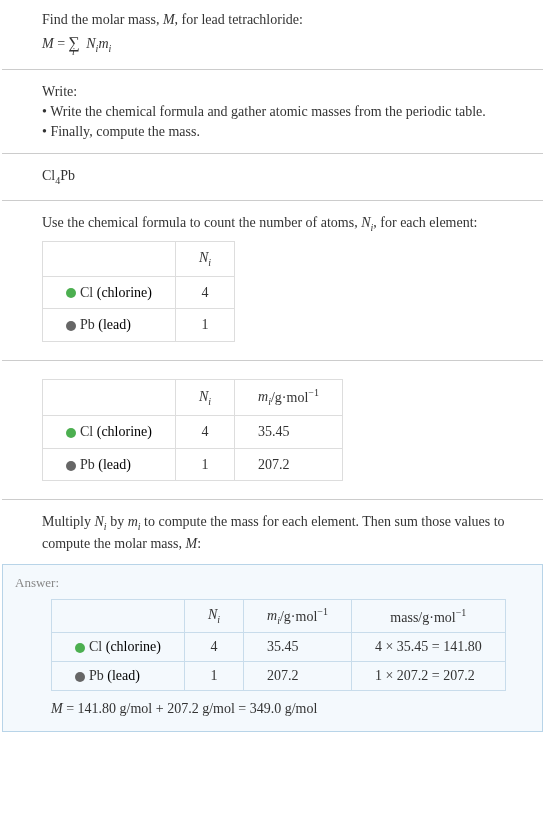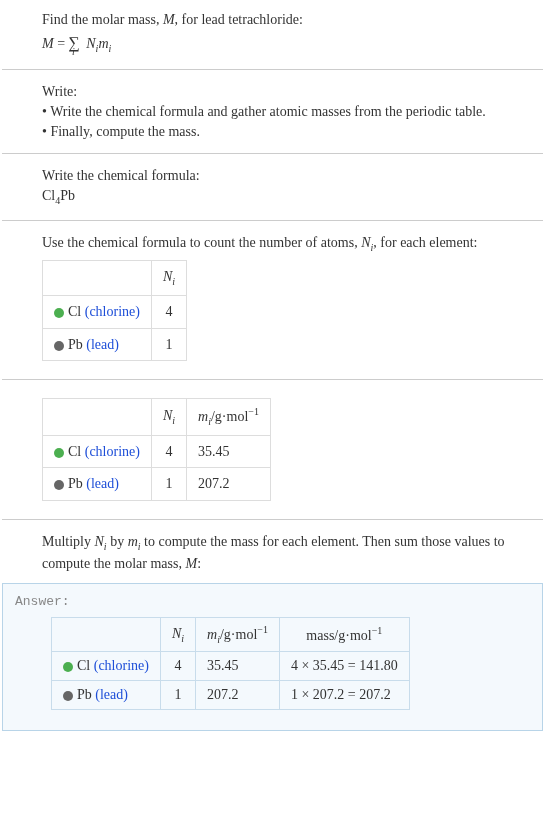--- a/index.html
+++ b/index.html
@@ -35,21 +35,21 @@
     sup {
       font-size: 10px;
       vertical-align: super;
     }
     table {
       border-collapse: collapse;
       margin: 6px 0;
     }
     table td, table th {
       border: 1px solid #ddd;
-      padding: 6px 11px;
+      padding: 6px 23px;
       text-align: left;
       font-weight: normal;
     }
     table th {
       background: #fff;
       text-align: right;
     }
     .dot {
       display: inline-block;
       width: 10px;
@@ -61,37 +61,36 @@
     .dot-cl {
       background: #4CAF50;
     }
     .dot-pb {
       background: #666;
     }
     .element-label {
       color: #333;
     }
     .element-paren {
-      color: #1d4ed8;
+      color: #000000;
     }
     .answer-box {
       border: 1px solid #b8d4e8;
       background: #f4f9fd;
       padding: 10px 12px 14px 12px;
       margin-top: 4px;
     }
     .answer-box table td, .answer-box table th {
       border: 1px solid #c8dceb;
       background: #f4f9fd;
     }
     .answer-label {
       color: #888;
       font-size: 13px;
       margin-bottom: 8px;
-      font-family: Liberation Mono, monospace;
     }
     .center {
       text-align: center;
     }
     .formula-line {
       margin: 2px 0;
     }
     .indent {
       padding-left: 36px;
     }
@@ -111,21 +110,20 @@
 
 <div class="section tight">
   <div>Write:</div>
   <div>• Write the chemical formula and gather atomic masses from the periodic table.</div>
   <div>• Finally, compute the mass.</div>
 </div>
 
 <hr>
 
 <div class="section tight">
-  <div>Write the chemical formula:</div>
   <div>Cl<sub>4</sub>Pb</div>
 </div>
 
 <hr>
 
 <div class="section tight">
   <div>Use the chemical formula to count the number of atoms, <span class="math">N<sub>i</sub></span>, for each element:</div>
   <table>
     <tbody>
         <tr>
@@ -192,14 +190,15 @@
         <td>4 × 35.45 = 141.80</td>
       </tr>
       <tr>
         <td><span class="dot dot-pb"></span><span class="element-label">Pb</span> <span class="element-paren">(lead)</span></td>
         <td class="center">1</td>
         <td>207.2</td>
         <td>1 × 207.2 = 207.2</td>
       </tr>
     </tbody>
       </table>
+    <div style="margin-top:10px;"><span class="math">M</span> = 141.80 g/mol + 207.2 g/mol = 349.0 g/mol</div>
   </div>
 </div>
 
 </body></html>

